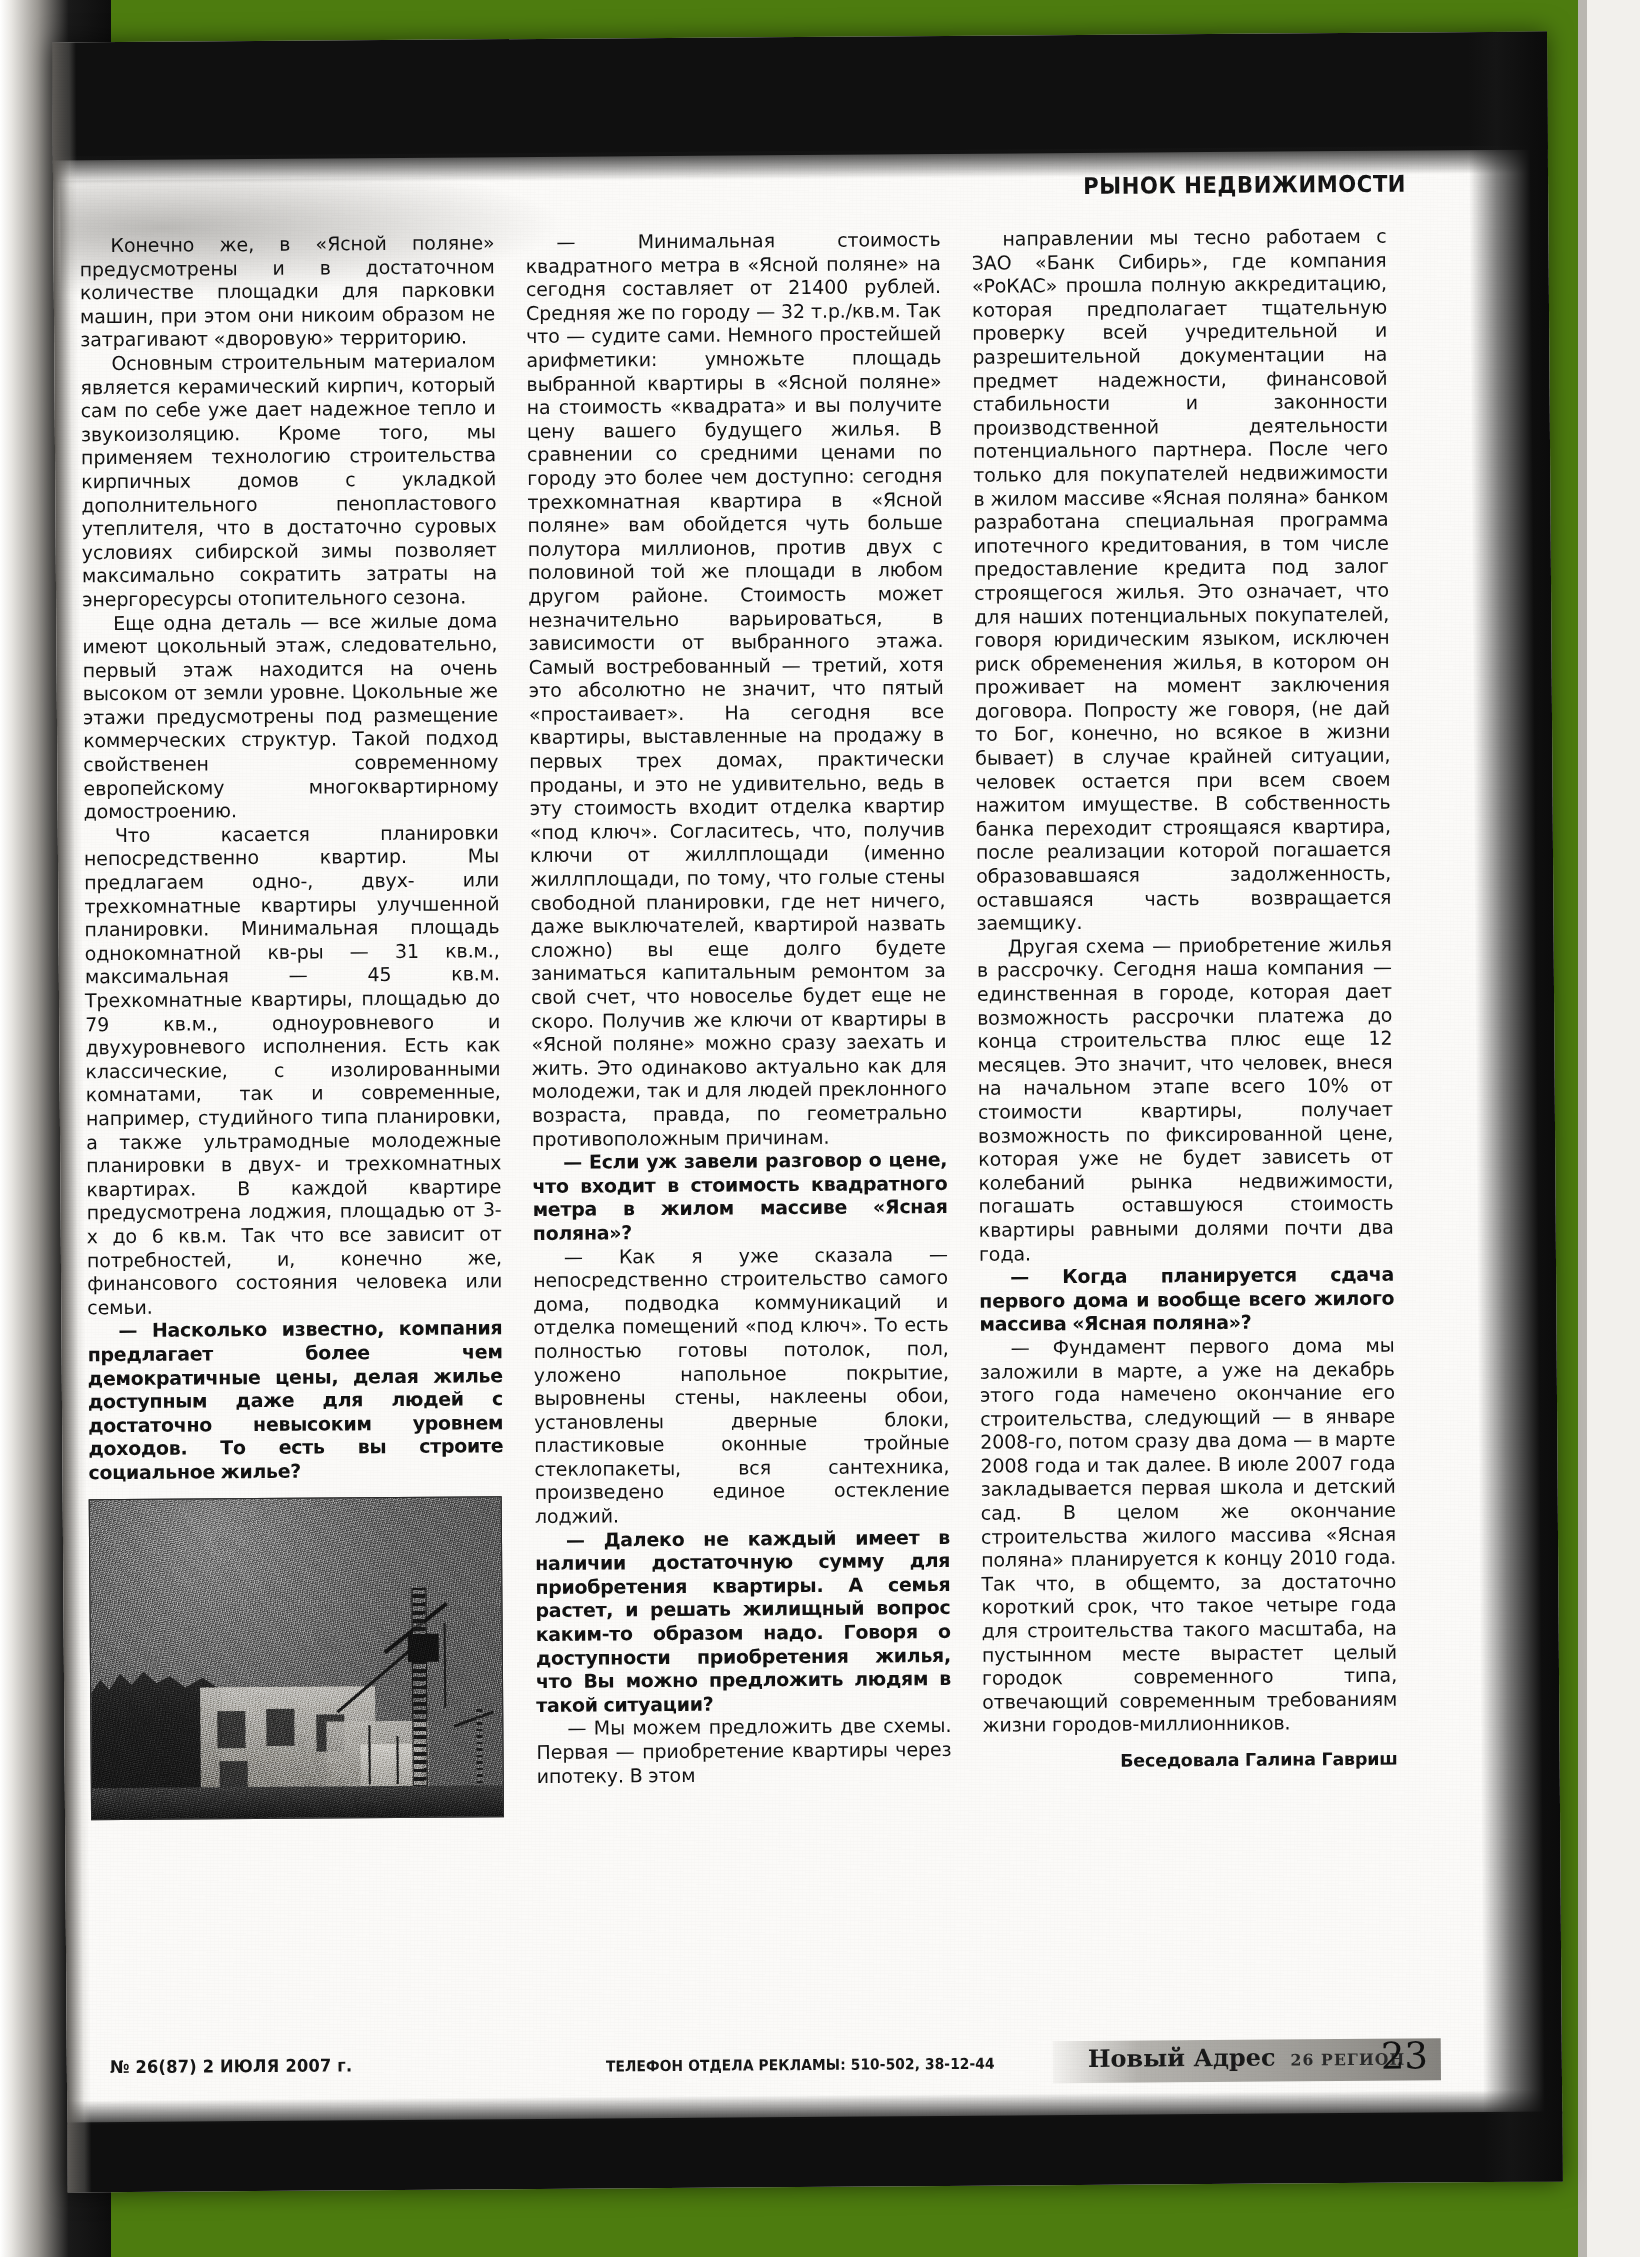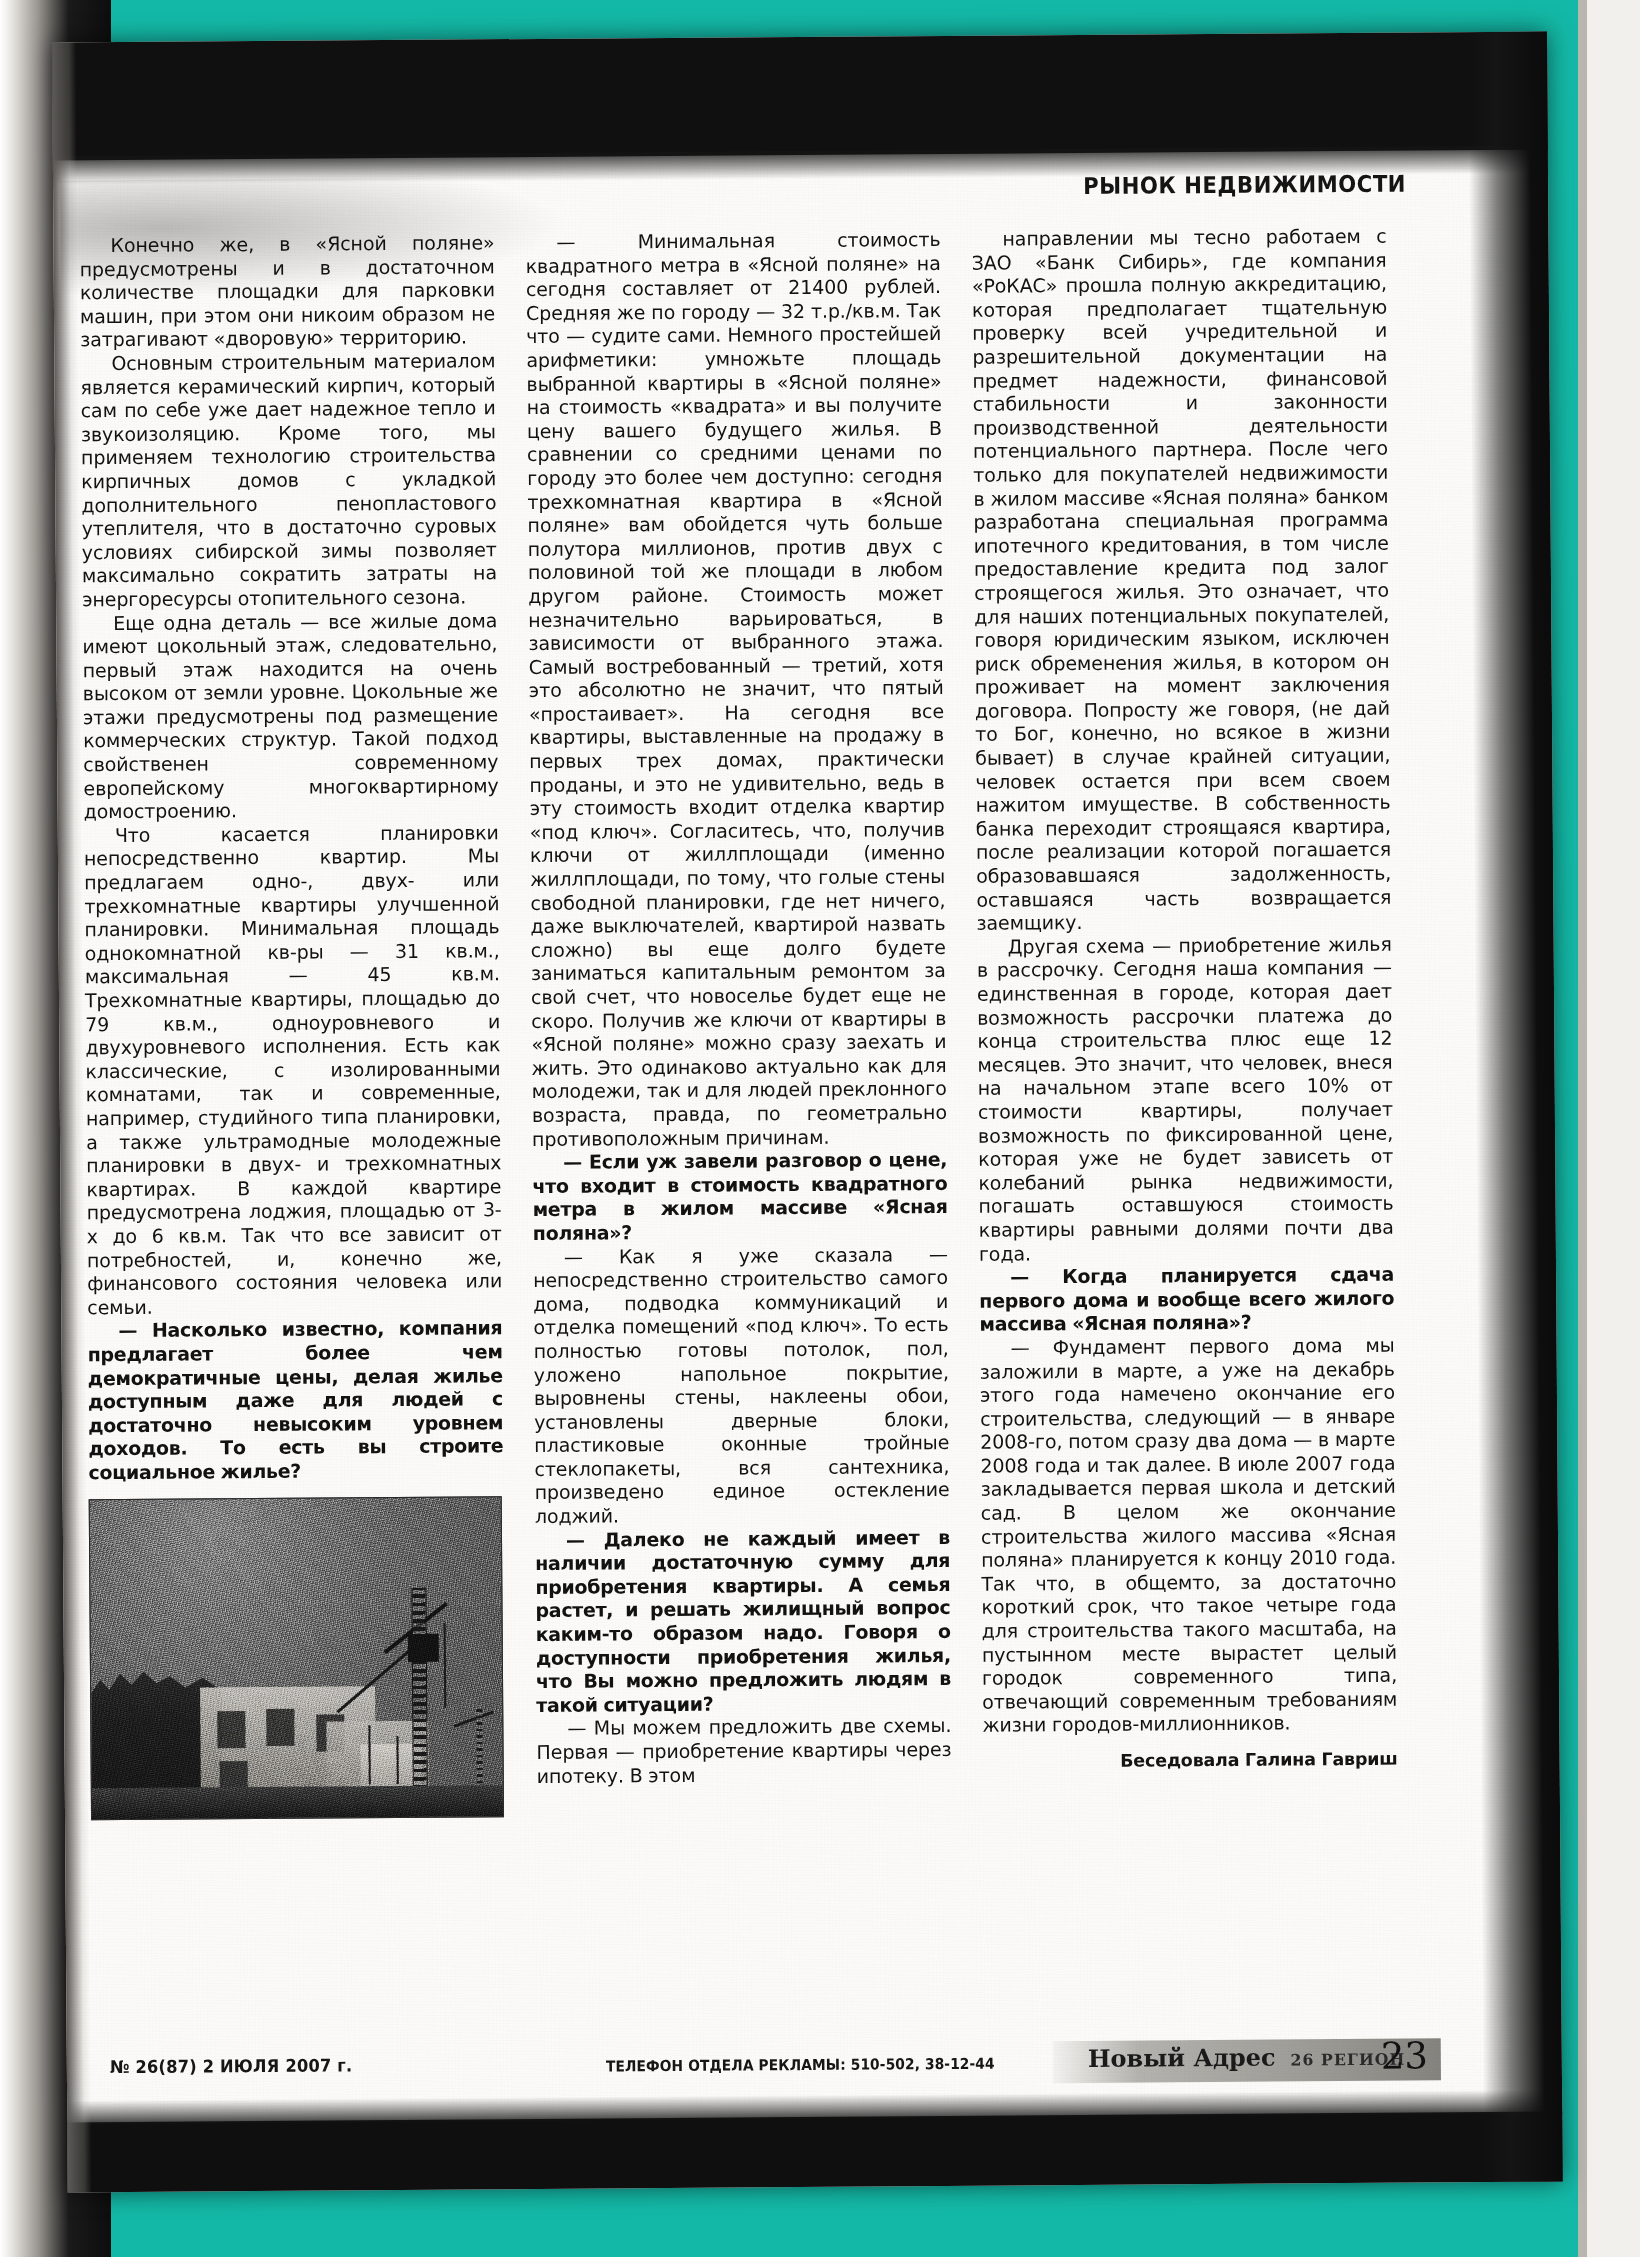--- a/index.html
+++ b/index.html
@@ -10,21 +10,21 @@
   body {
     width: 1641px; height: 2257px;
     position: relative;
     overflow: hidden;
     font-family: "DejaVu Sans", sans-serif;
   }
 
   
   #scan-root {
     position: absolute; inset: 0;
-    background: #14b8a6;
+    background: #4d7c0f;
   }
   
   .scan-right-strip {
     position: absolute; top: 0; right: 0; width: 54px; height: 100%;
     background: #f2f0ec;
   }
   .scan-right-strip-edge {
     position: absolute; top: 0; right: 54px; width: 9.2px; height: 100%;
     background: #b9b6b0;
   }

